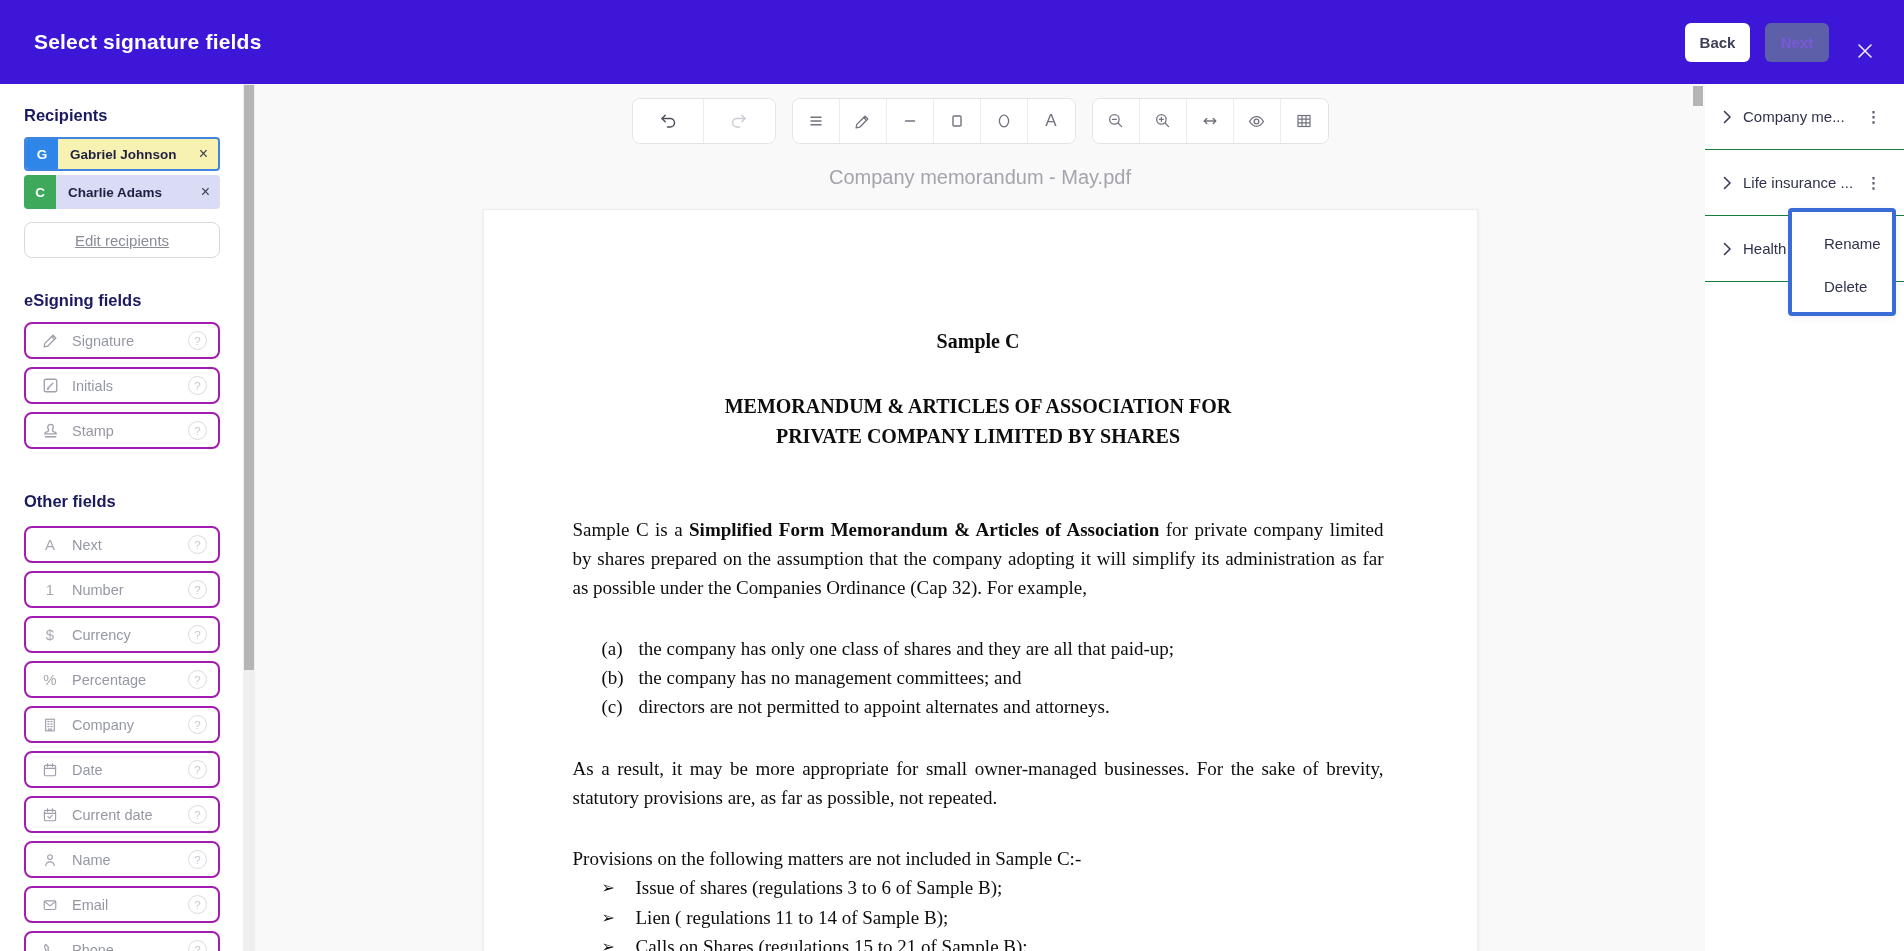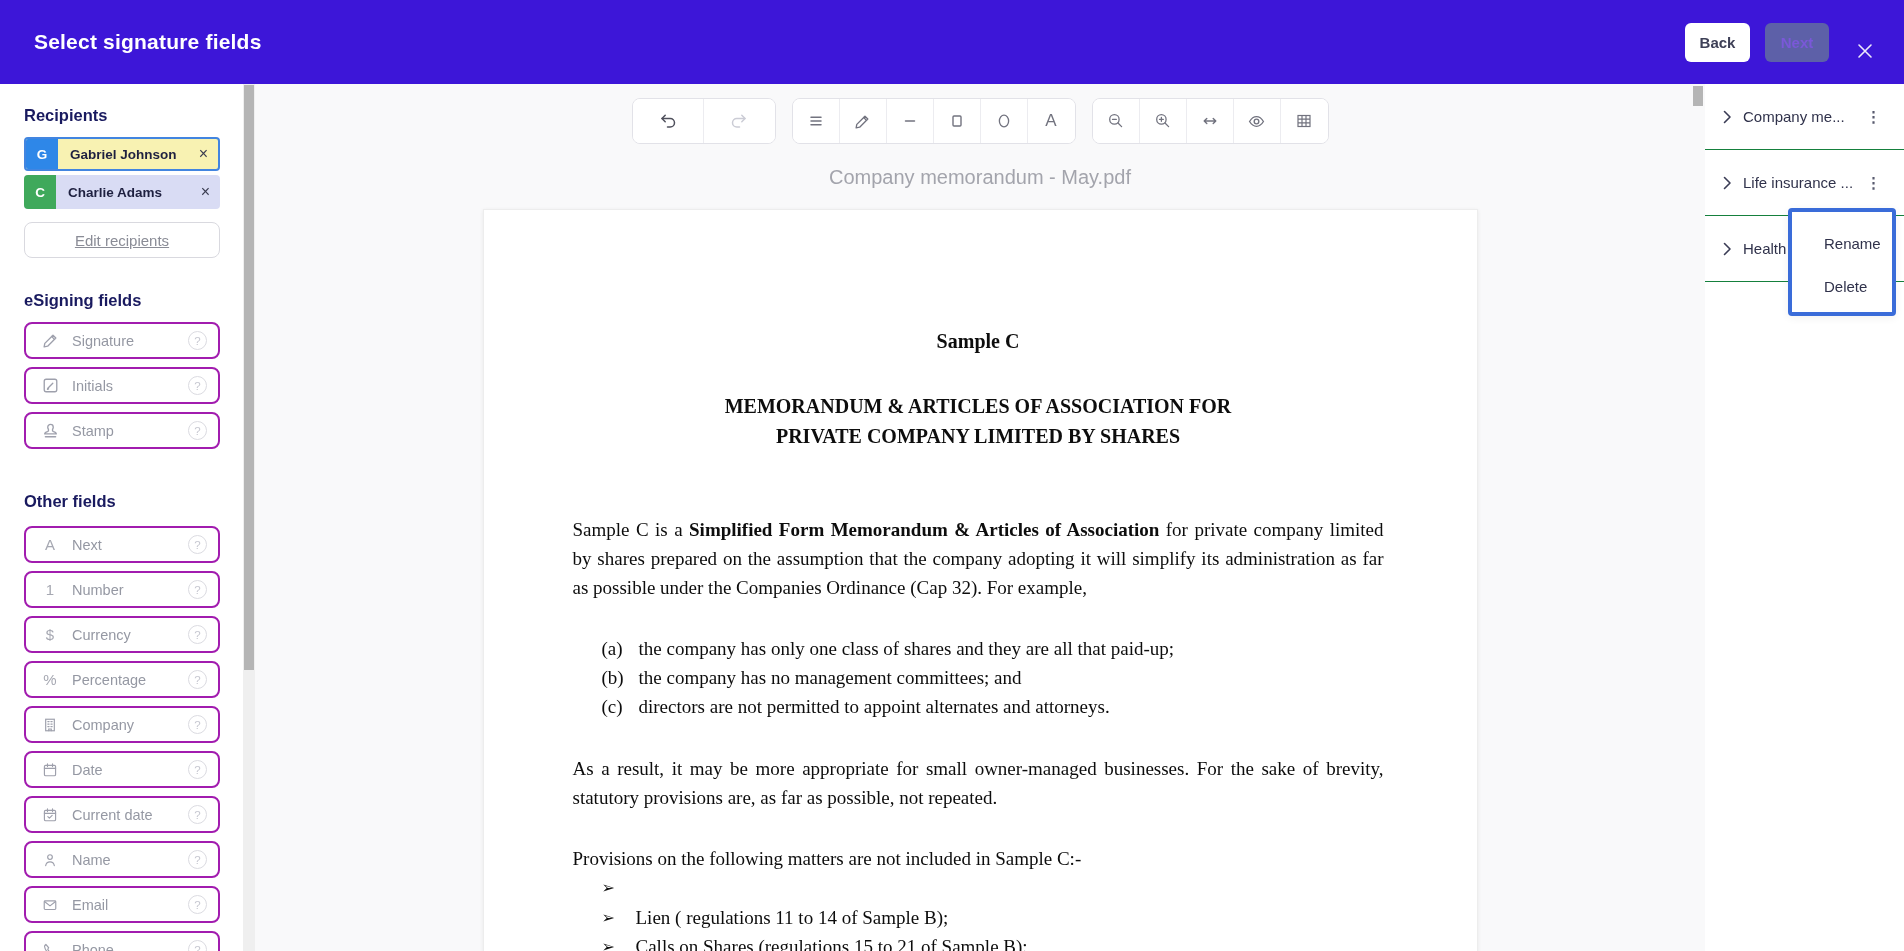--- a/index.html
+++ b/index.html
@@ -385,20 +385,21 @@
               <span>directors are not permitted to appoint alternates and attorneys.</span>
           </div>
         </div>
 
         <p class="doc-para para-2">As a result, it may be more appropriate for small owner-managed businesses.  For the sake of brevity, statutory provisions are, as far as possible, not repeated.</p>
         <p class="doc-para para-3">Provisions on the following matters are not included in Sample C:-</p>
 
         <div class="doc-bullets">
           <div class="doc-bullet">
             <span class="bullet-marker">➢</span>
+              <span>Issue of shares (regulations 3 to 6 of Sample B);</span>
           </div>
           <div class="doc-bullet">
             <span class="bullet-marker">➢</span>
               <span>Lien ( regulations 11 to 14 of Sample B);</span>
           </div>
           <div class="doc-bullet">
             <span class="bullet-marker">➢</span>
               <span>Calls on Shares (regulations 15 to 21 of Sample B);</span>
           </div>
         </div>

